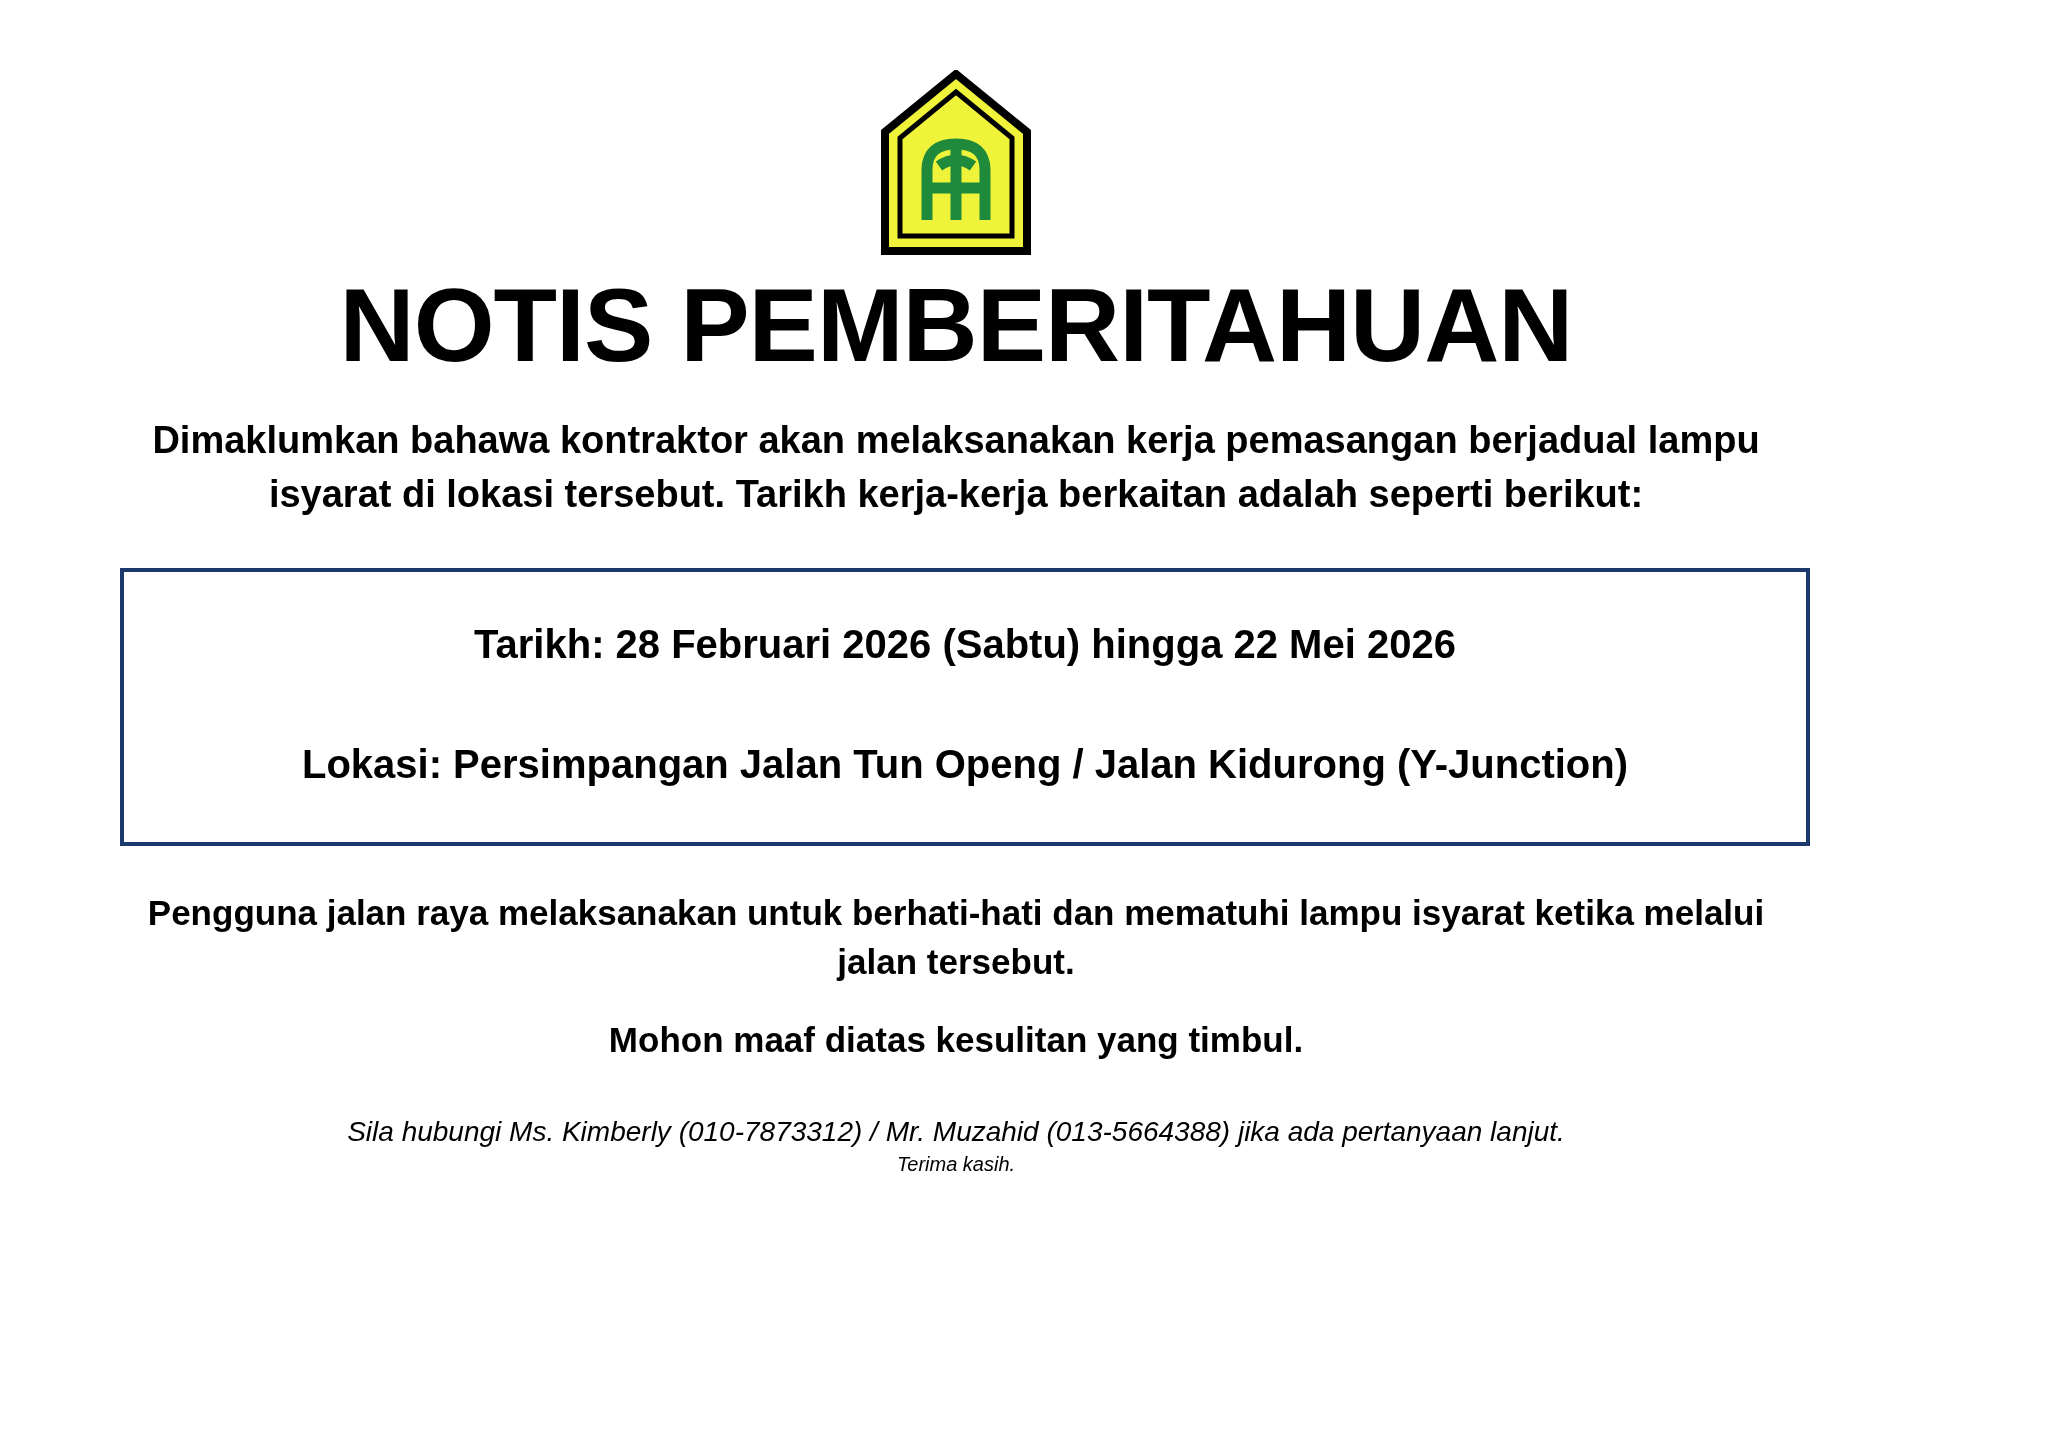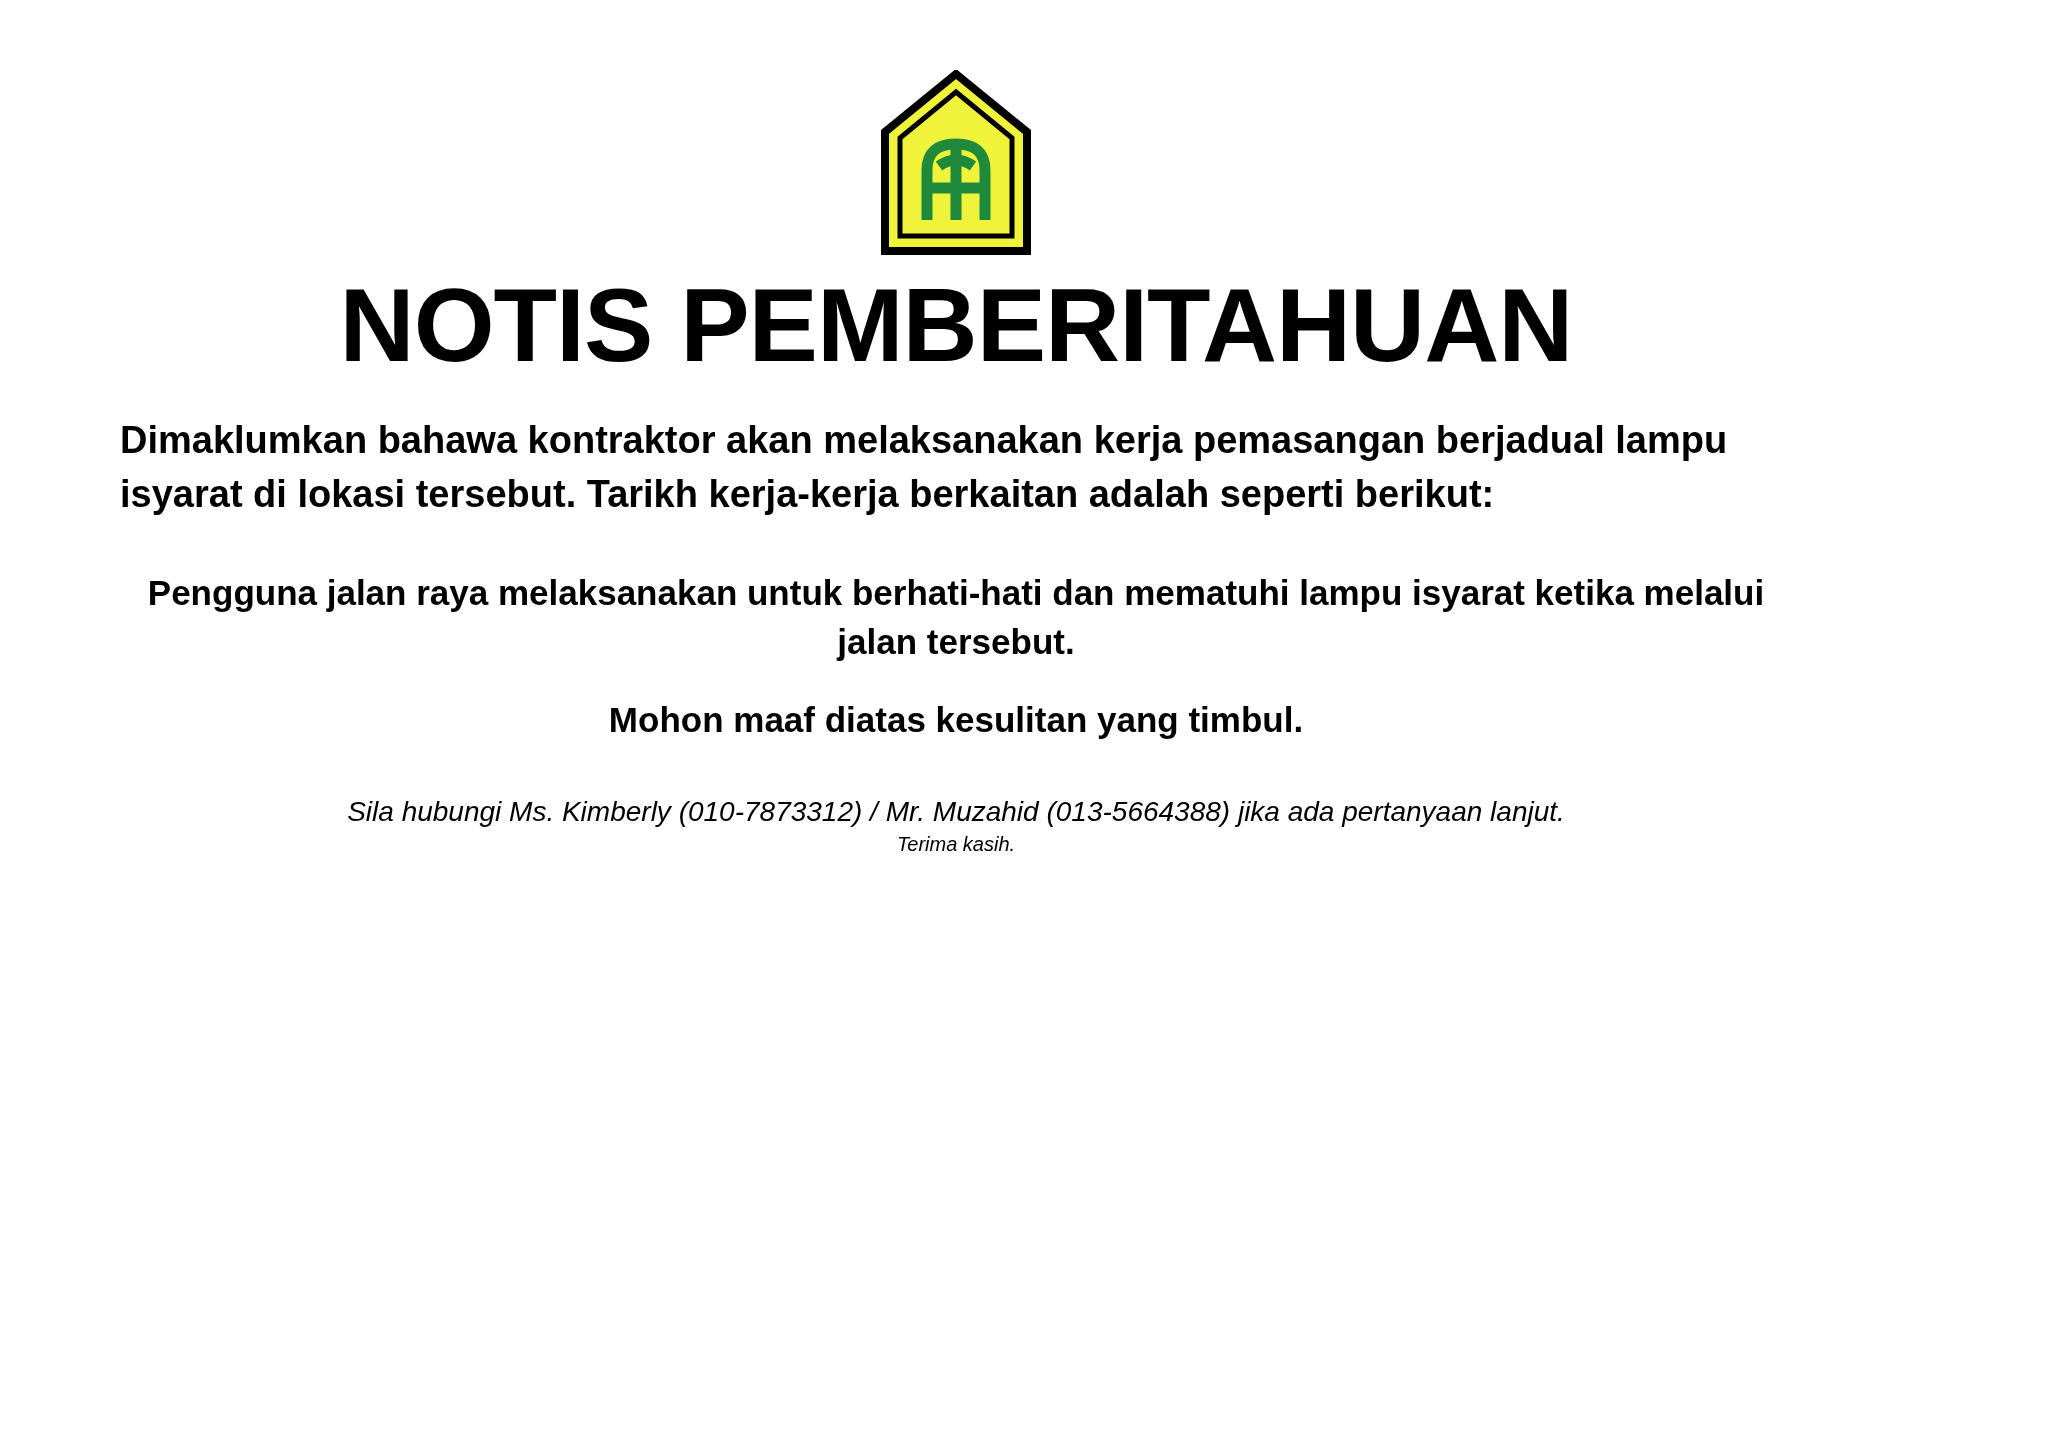--- a/index.html
+++ b/index.html
@@ -38,20 +38,21 @@
     letter-spacing: -1px;
     line-height: 1.05;
     text-align: center;
     margin: 8px 0 34px 0;
     white-space: nowrap;
   }
   .intro {
     font-size: 38px;
     font-weight: bold;
     line-height: 1.42;
+    text-align: center;
     max-width: 1690px;
     margin: 0 auto 46px auto;
   }
   .details-box {
     box-sizing: border-box;
     width: 1690px;
     border: 4px solid #1b3a6b;
     padding: 46px 40px 52px 40px;
     margin: 0 auto 42px auto;
     text-align: center;
@@ -108,20 +109,24 @@
         <path d="M75 74 L75 150"></path>
         <path d="M58 96 Q75 84 92 96"></path>
       </g>
     </svg>
   </div>
 
   <h1 class="title">NOTIS PEMBERITAHUAN</h1>
 
   <p class="intro">Dimaklumkan bahawa kontraktor akan melaksanakan kerja pemasangan berjadual lampu isyarat di lokasi tersebut. Tarikh kerja-kerja berkaitan adalah seperti berikut:</p>
 
+  <div class="details-box">
+    <div class="details-line">Tarikh: 28 Februari 2026 (Sabtu) hingga 22 Mei 2026</div>
+    <div class="details-line">Lokasi: Persimpangan Jalan Tun Openg / Jalan Kidurong (Y-Junction)</div>
+  </div>
 
   <p class="advice">Pengguna jalan raya melaksanakan untuk berhati-hati dan mematuhi lampu isyarat ketika melalui jalan tersebut.</p>
 
   <p class="apology">Mohon maaf diatas kesulitan yang timbul.</p>
 
   <p class="contact">Sila hubungi Ms. Kimberly (010-7873312) / Mr. Muzahid (013-5664388) jika ada pertanyaan lanjut.</p>
 
   <p class="thanks">Terima kasih.</p>
 
 </div>

